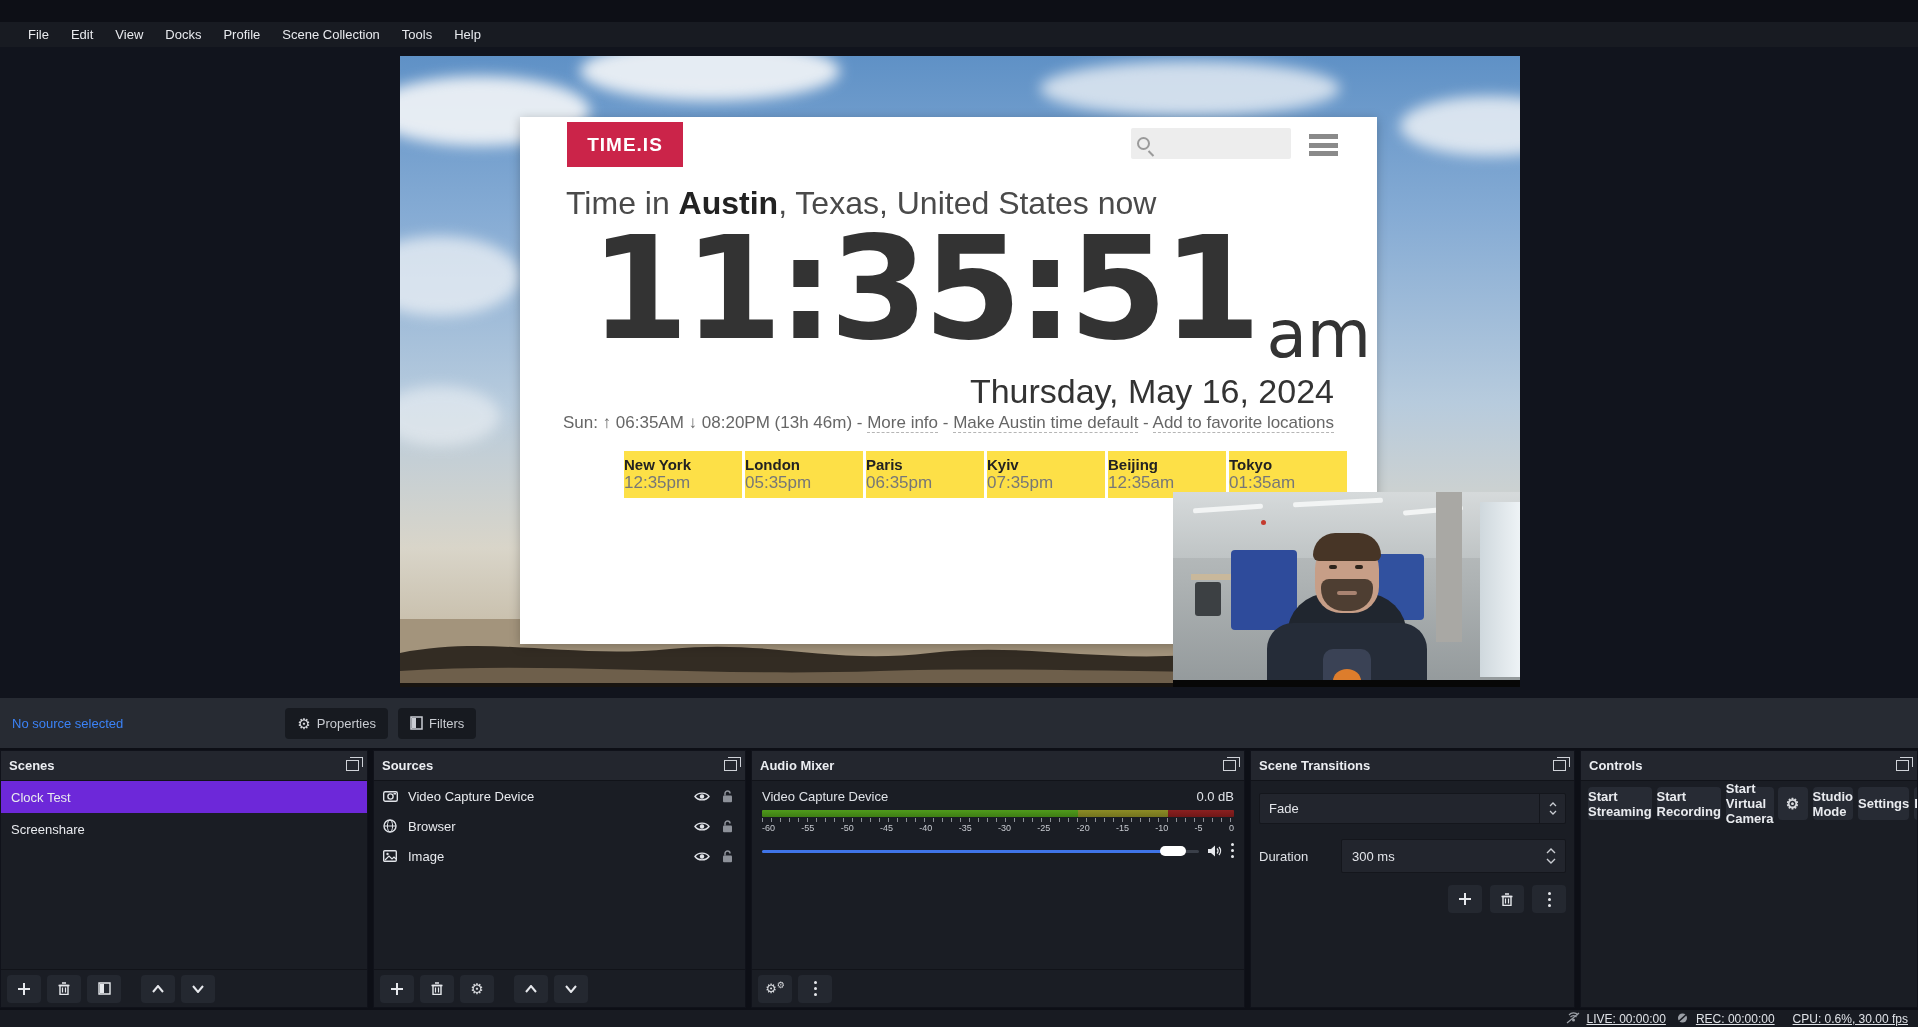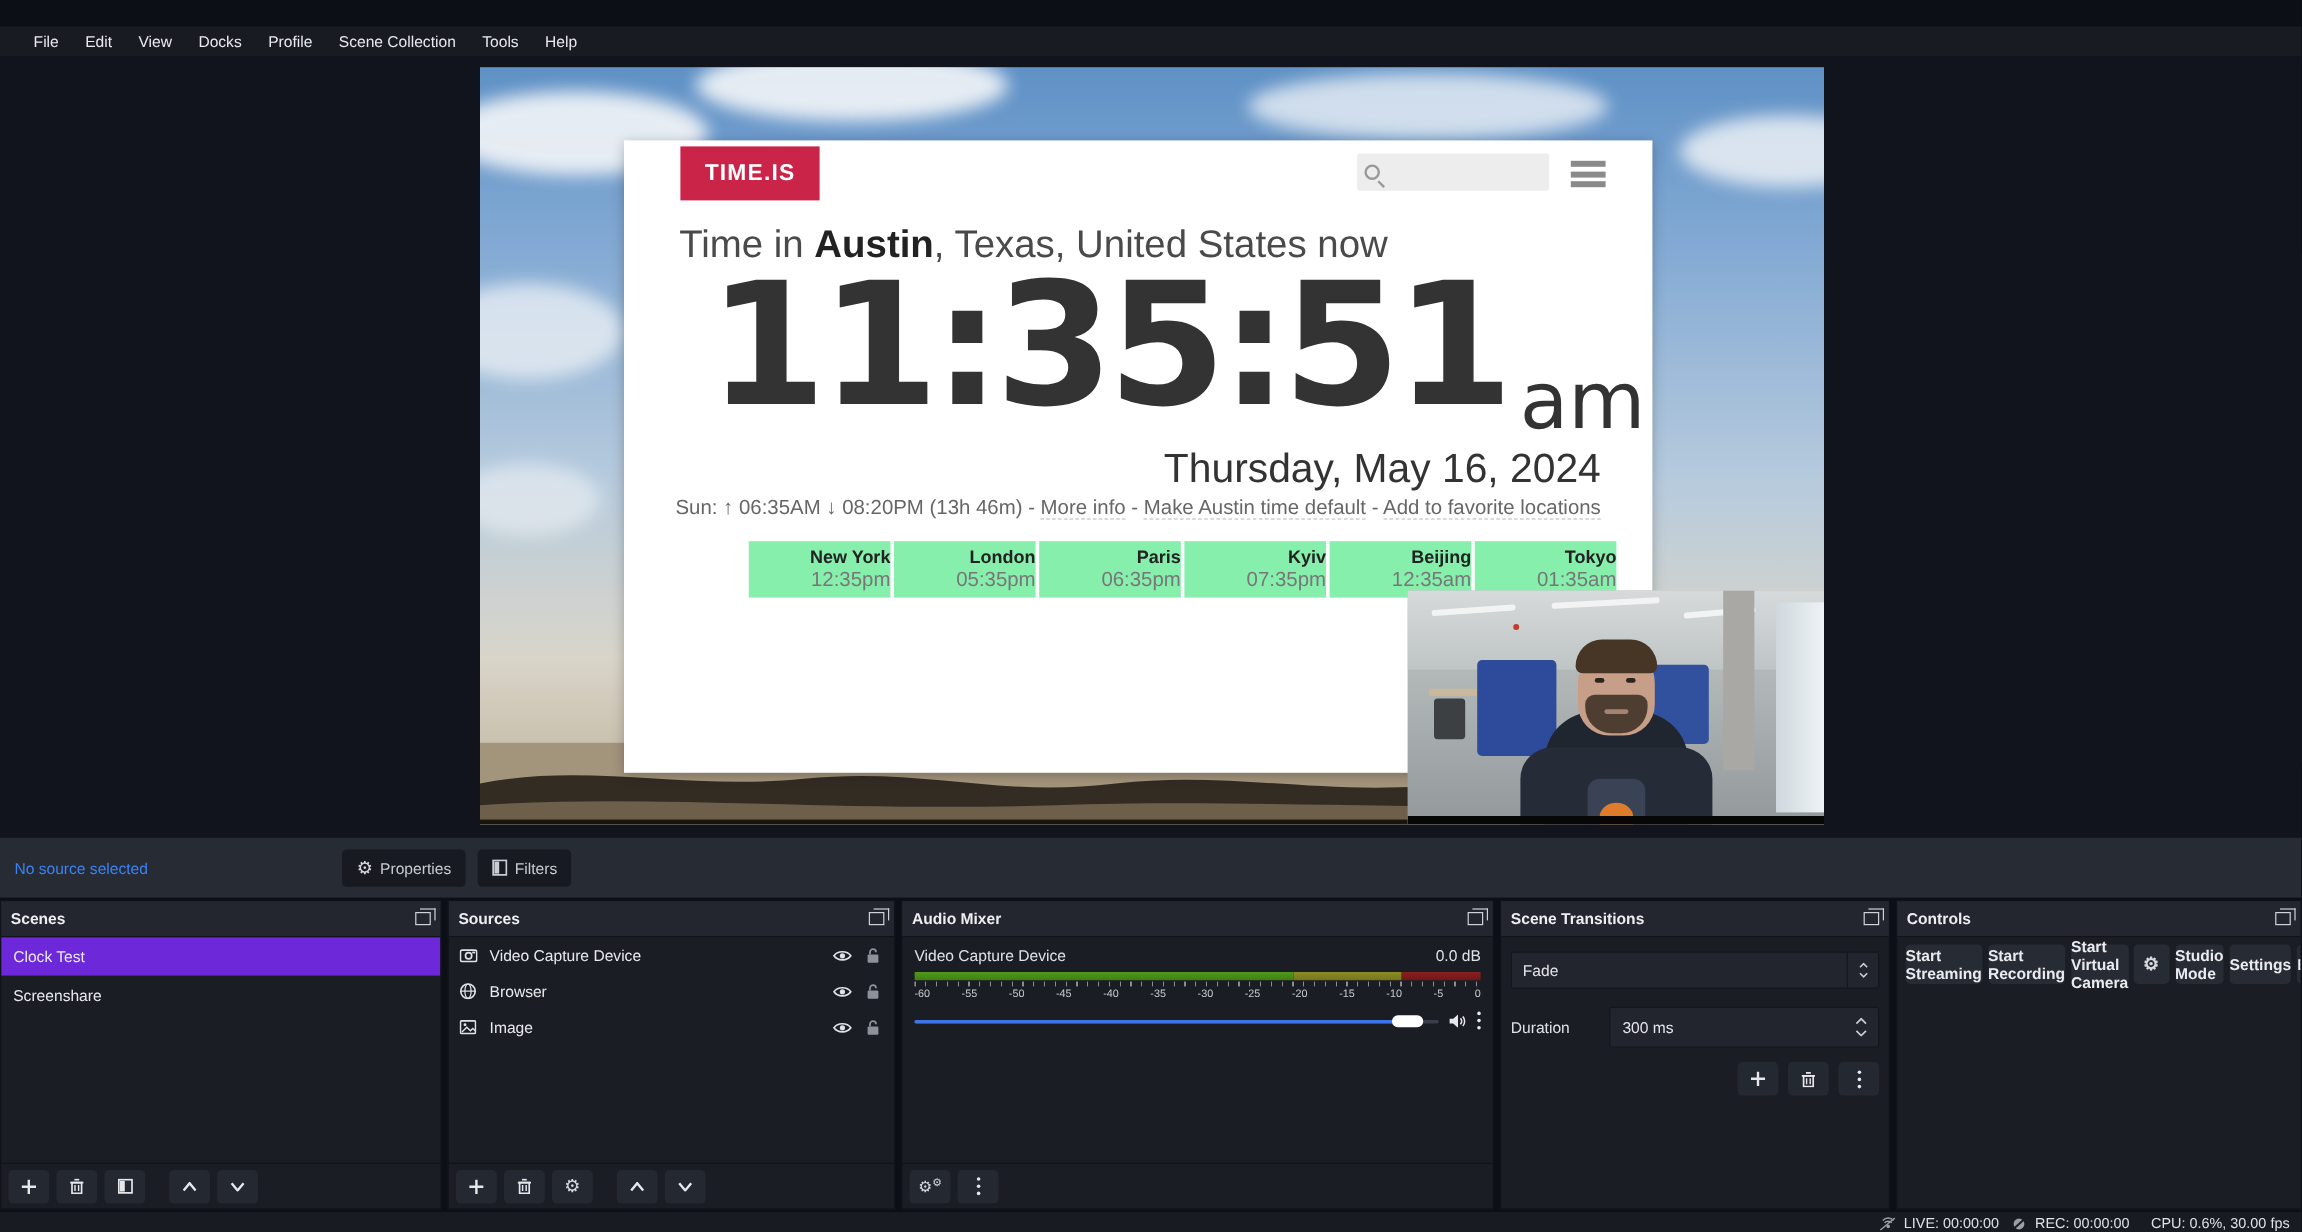--- a/index.html
+++ b/index.html
@@ -58,21 +58,21 @@
   .ti-clockrow { position:absolute; left:70px; top:98px; width:740px; height:145px;
                  display:flex; align-items:flex-end; }
   .ti-time { font-size:142px; font-weight:bold; color:#333; letter-spacing:-5px; line-height:1;
              font-family:"DejaVu Sans", sans-serif; }
   .ti-ampm { font-size:66px; color:#333; line-height:.78; margin-left:10px;
              font-family:"DejaVu Sans", sans-serif; }
   .ti-date { position:absolute; right:43px; top:255px; font-size:34px; color:#333; }
   .ti-sunline { position:absolute; right:43px; top:296px; font-size:17px; color:#666; }
   .ti-sunline a { color:#666; text-decoration:none; border-bottom:1px dashed #b5b5b5; }
   .ti-worldrow { position:absolute; left:104px; top:334px; width:723px; height:47px; display:flex; gap:3px; }
-  .ti-wc { flex:1; background:#86efac; display:flex; flex-direction:column; align-items:flex-end;
+  .ti-wc { flex:1; background:#fde047; display:flex; flex-direction:column; align-items:flex-start;
            justify-content:center; }
   .ti-wc .city { font-size:15px; font-weight:bold; color:#222; }
   .ti-wc .tm { font-size:17px; color:#777; }
 
   
   .webcam { position:absolute; left:773px; top:436px; width:347px; height:195px; overflow:hidden;
             background:linear-gradient(180deg,#c2c6c7 0%,#aeb3b4 45%,#93999b 100%); }
   .wc-ceiling { position:absolute; left:0; top:0; width:100%; height:34%;
             background:linear-gradient(180deg,#d6dadb,#bfc4c5); }
   .wc-light { position:absolute; height:5px; background:#f2f4f4; border-radius:2px; }
@@ -183,21 +183,21 @@
   .ctrl-stack { position:absolute; left:7px; top:6px; right:7px; display:flex; flex-direction:row; gap:5px;font-weight:bold; }
   .ctrl-row { display:flex; gap:4px; }
   .ctrl-btn { flex:1; height:33px; background:#272b34; border-radius:4px; color:#e9ebef; font-size:13px;
               display:flex; align-items:center; justify-content:center; }
   .ctrl-gear { flex:0 0 30px; }
 
   
   .statusbar { position:absolute; left:0; top:1010px; width:1918px; height:17px; background:#181b22;
                display:flex; align-items:center; justify-content:flex-end; gap:10px; padding-right:10px;
                color:#dfe2e7; font-size:12px; }
-  .statusbar .grp { display:flex; align-items:flex-end; gap:6px; }
+  .statusbar .grp { display:flex; align-items:flex-start; gap:6px;text-decoration:underline; }
   .slash-icon { position:relative; width:14px; height:12px; }
   .slash-icon svg { display:block; }
 
   svg.white-ic path, svg.white-ic rect, svg.white-ic circle, svg.white-ic polyline, svg.white-ic line, svg.white-ic polygon { vector-effect:non-scaling-stroke; }
 </style>
 </head>
 <body>
 
 <div id="app">
 

